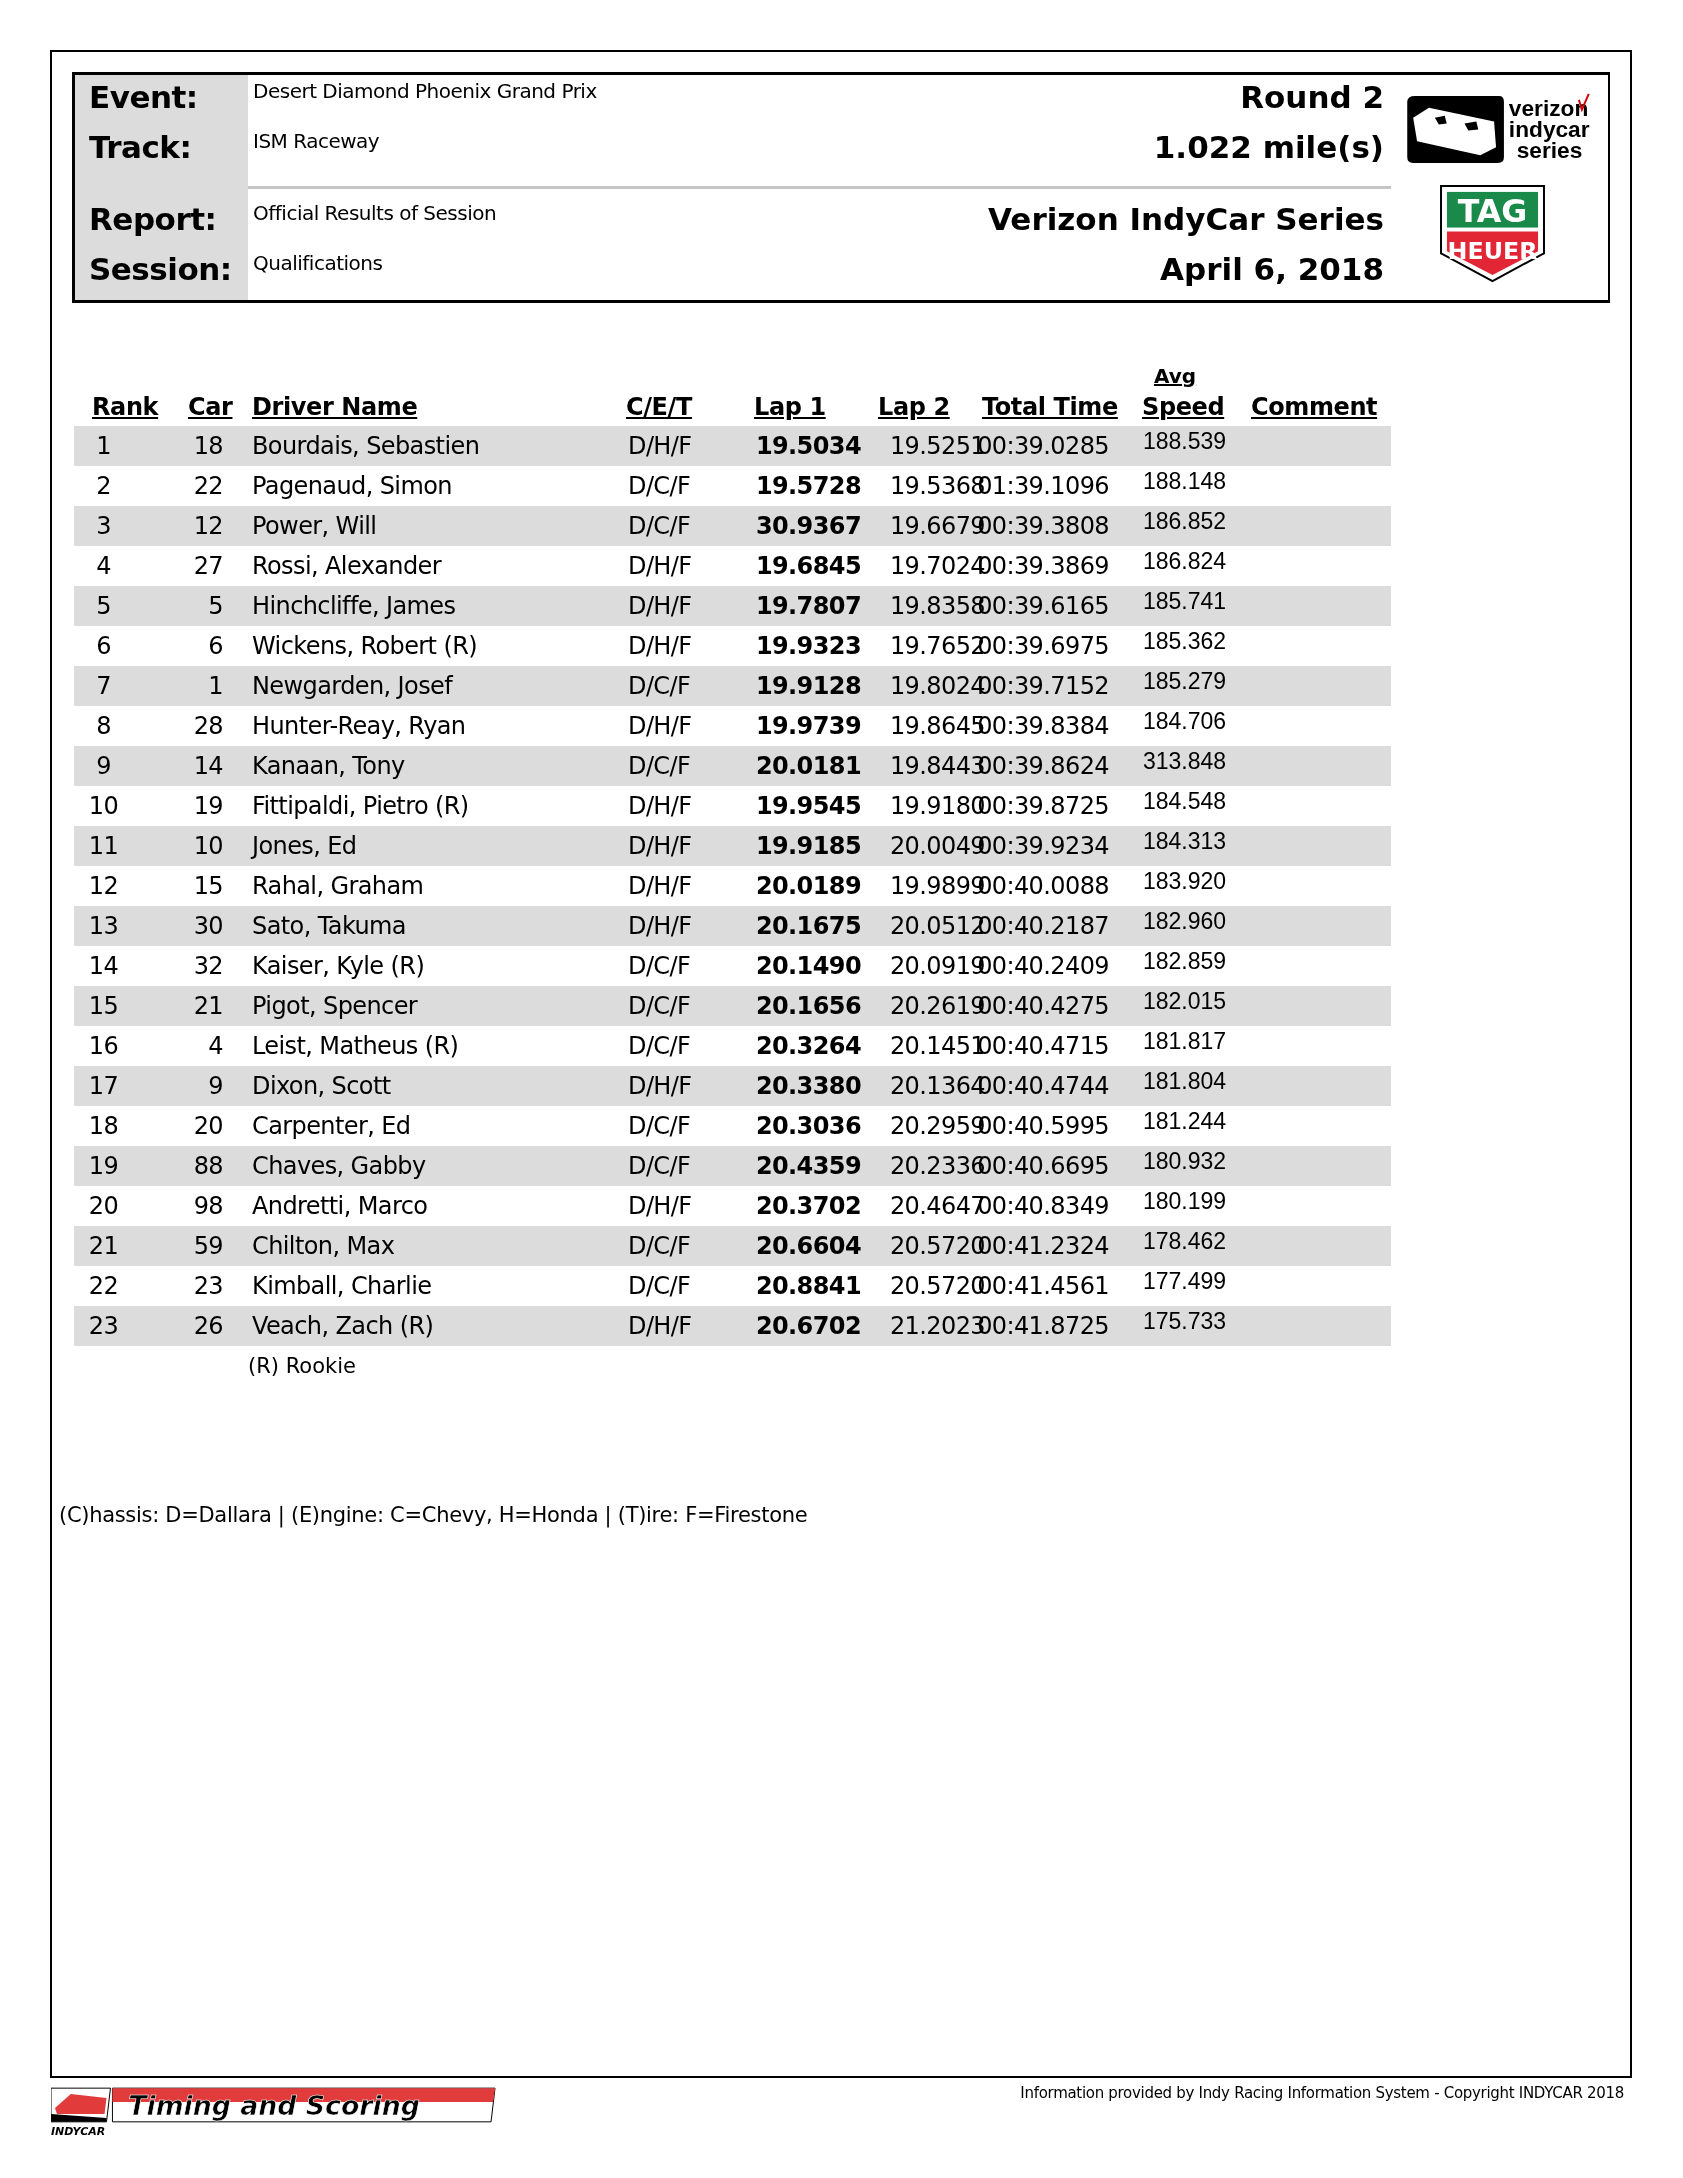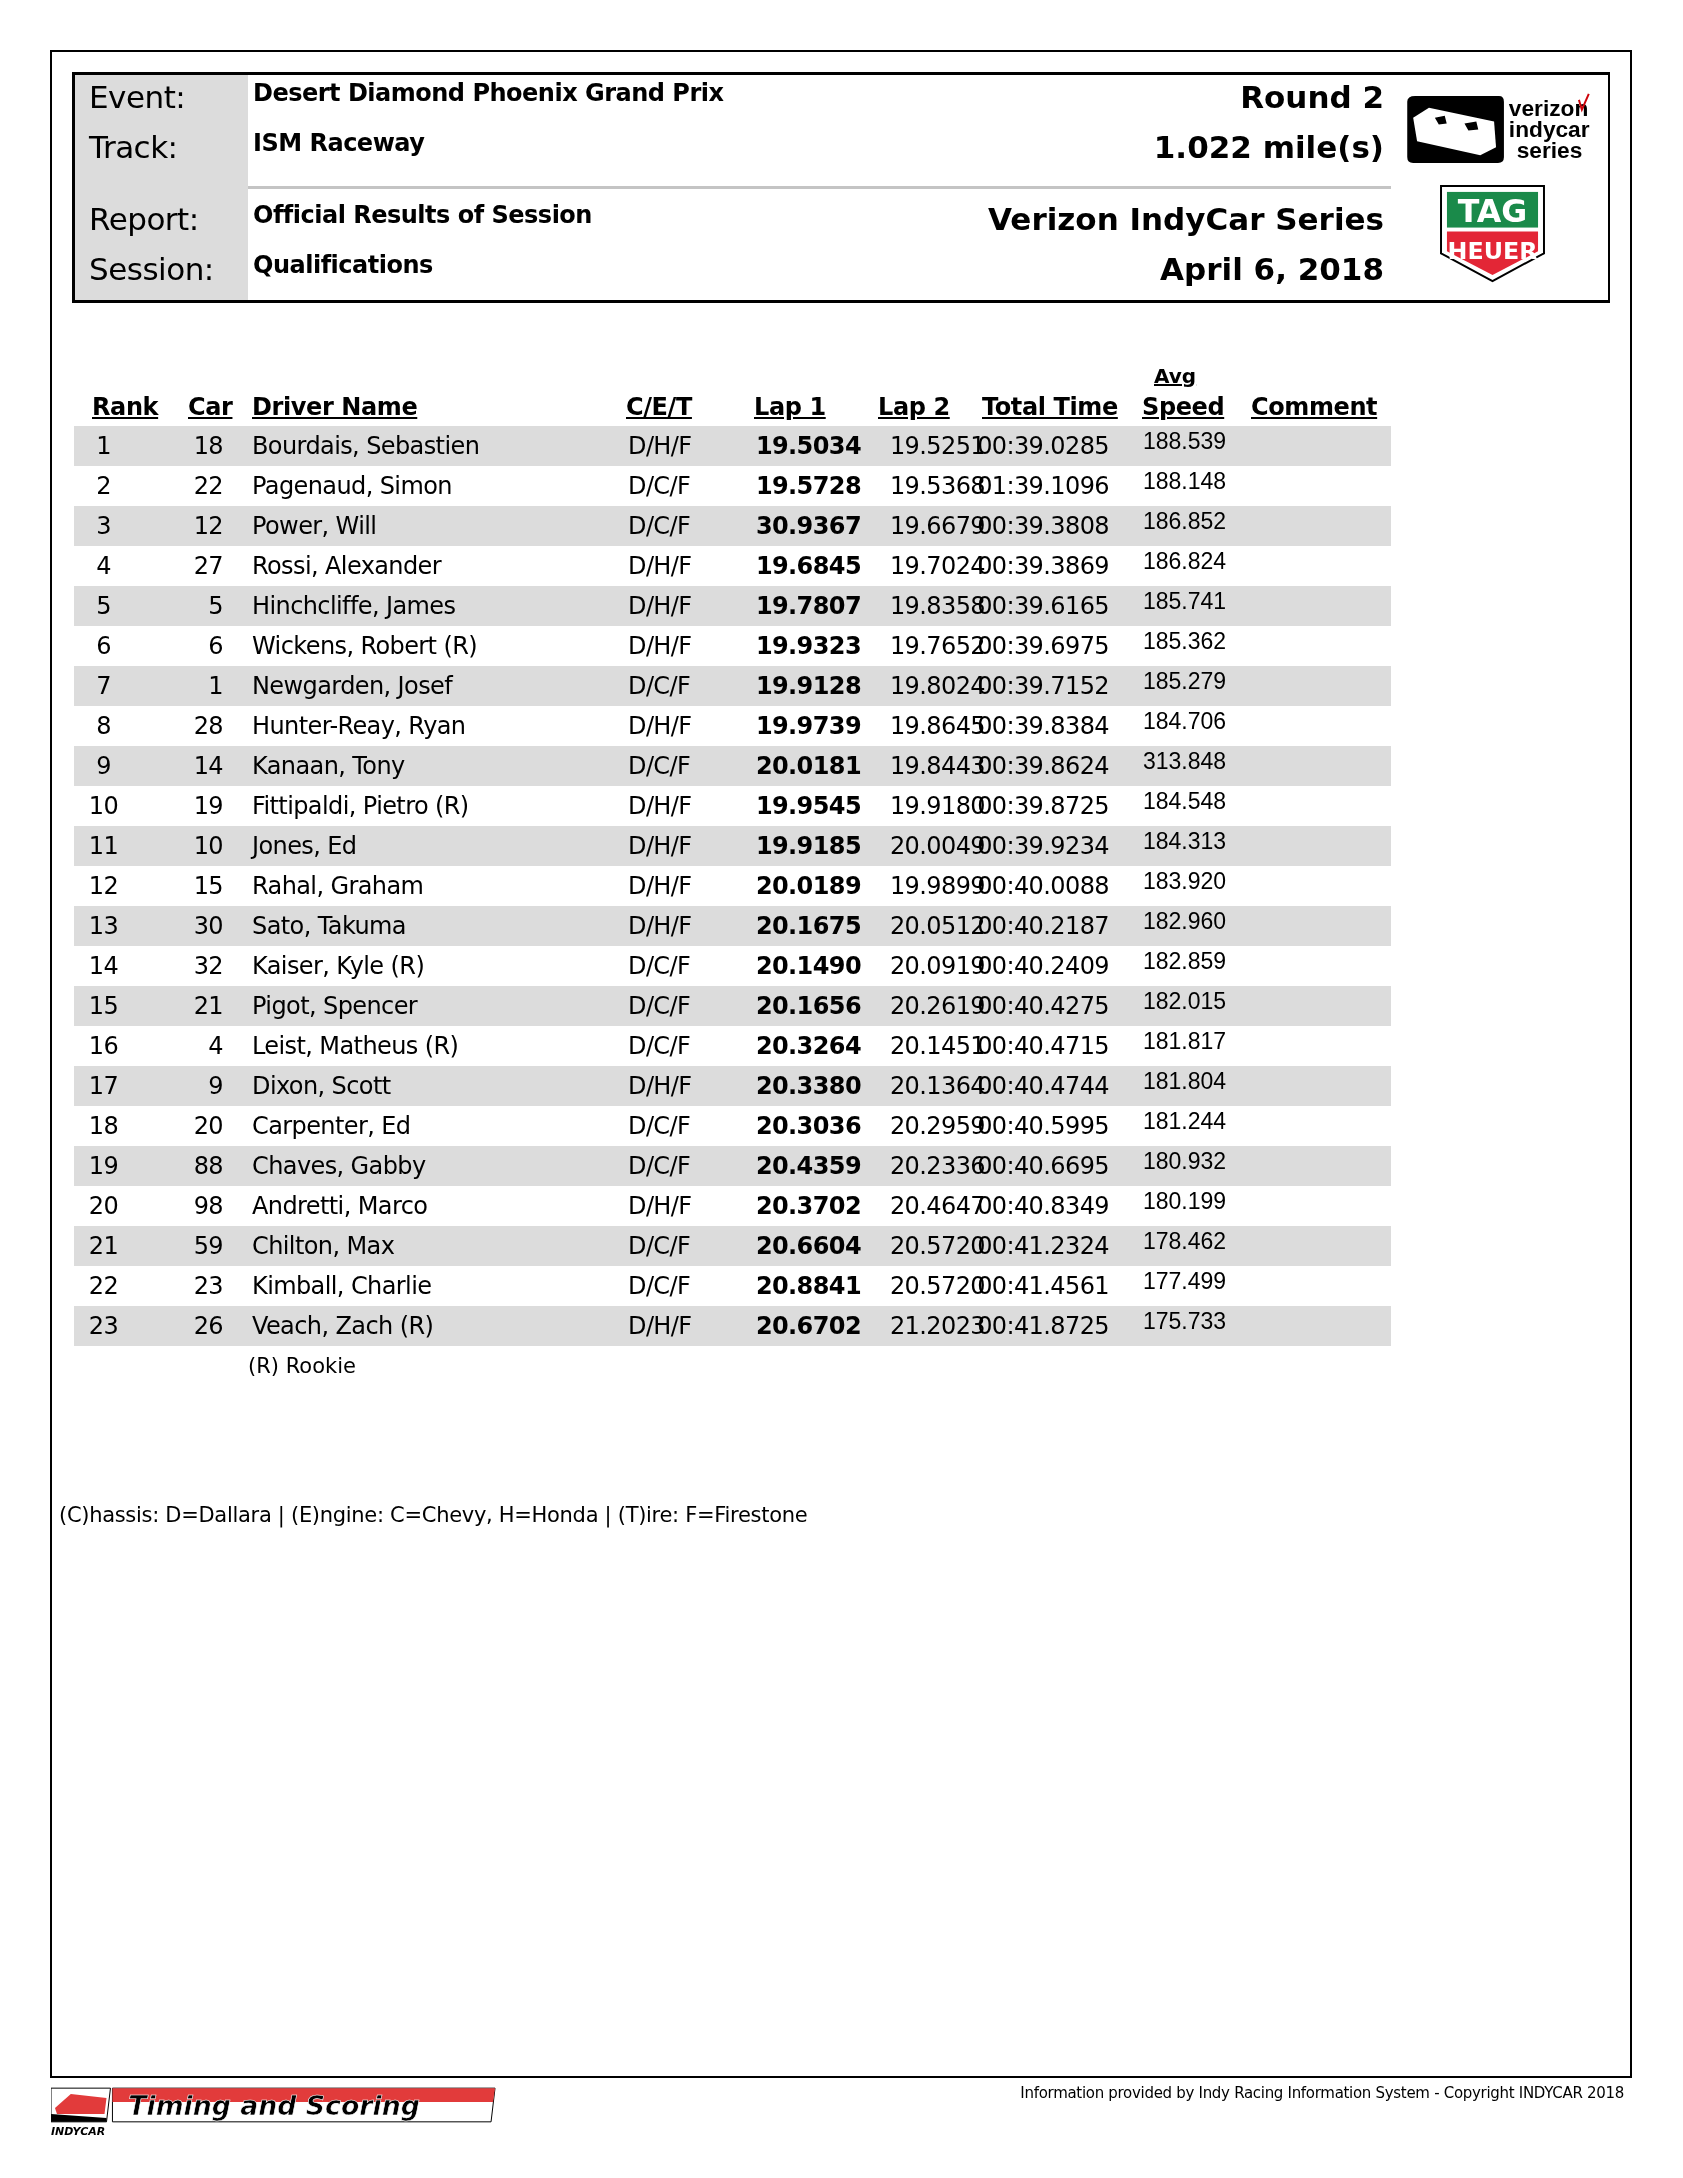--- a/index.html
+++ b/index.html
@@ -3,22 +3,22 @@
 <meta charset="utf-8">
 <style>
   html, body { margin: 0; padding: 0; background: #ffffff; }
   body { width: 1683px; height: 2178px; position: relative; overflow: hidden;
          font-family: "DejaVu Sans", sans-serif; color: #000; }
   .frame { position: absolute; left: 50px; top: 50px; width: 1582px; height: 2028px;
            border: 2px solid #000; box-sizing: border-box; }
   .hdr { position: absolute; left: 72px; top: 72px; width: 1538px; height: 231px;
          border: 3px solid #000; border-right-width: 2px; border-top-width: 3px; box-sizing: border-box; }
   .hdr-labels { position: absolute; left: 0; top: 0; width: 173px; height: 100%; background: #dcdcdc; }
-  .lbl { position: absolute; left: 14px; font-weight: normal; font-size: 31px; letter-spacing: -0.5px; }
-  .val { position: absolute; left: 178px; font-weight: bold; font-size: 24px; letter-spacing: -0.5px; }
+  .lbl { position: absolute; left: 14px; font-weight: bold; font-size: 31px; letter-spacing: -0.5px; }
+  .val { position: absolute; left: 178px; font-weight: normal; font-size: 20px; letter-spacing: -0.5px; }
   .rval { position: absolute; right: 186px; font-weight: bold; font-size: 31px; text-align: right; white-space: nowrap; }
   .hdr-divider { position: absolute; left: 173px; top: 111px; width: 1143px; height: 3px; background: #c4c4c4; }
   .logo-indycar { position: absolute; left: 1330px; top: 17px; width: 188px; height: 74px; }
   .logo-tag { position: absolute; left: 1364px; top: 109px; width: 107px; height: 99px; }
 
   .thead { position: absolute; top: 356px; left: 0; width: 1683px; height: 69px; }
   .th { position: absolute; bottom: 4px; font-weight: bold; font-size: 24px; text-decoration: underline; white-space: nowrap; letter-spacing: -0.4px; }
   .th2 { position: absolute; font-weight: bold; font-size: 20px; text-decoration: underline; white-space: nowrap; }
 
   .tbody { position: absolute; top: 426px; left: 74px; width: 1317px; }

